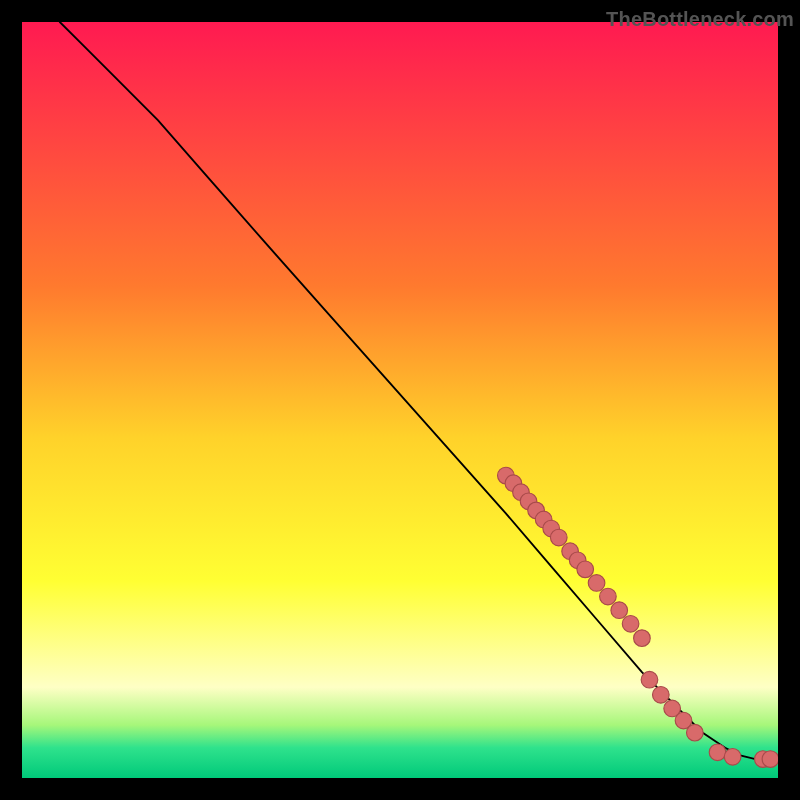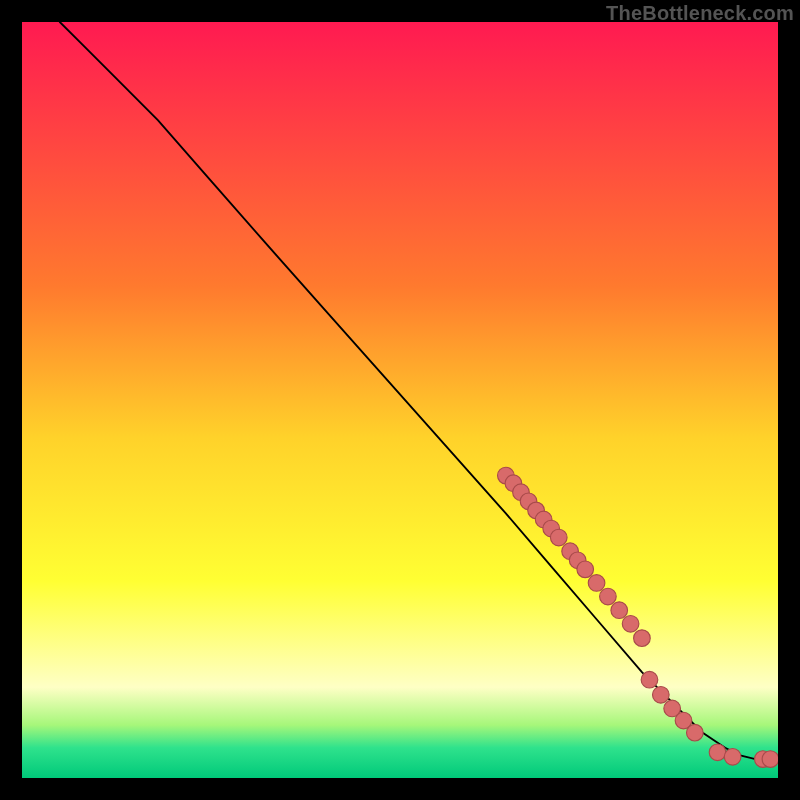--- a/index.html
+++ b/index.html
@@ -12,21 +12,21 @@
     font-family: Arial, Helvetica, sans-serif;
   }
   .frame {
     position: relative;
     width: 800px;
     height: 800px;
     background: #000;
   }
   .watermark {
     position: absolute;
-    top: 2px;
+    top: 8px;
     right: 6px;
     color: #545454;
     font-size: 20px;
     font-weight: 600;
     letter-spacing: 0.2px;
     z-index: 20;
   }
   .plot {
     position: absolute;
     left: 22px;

